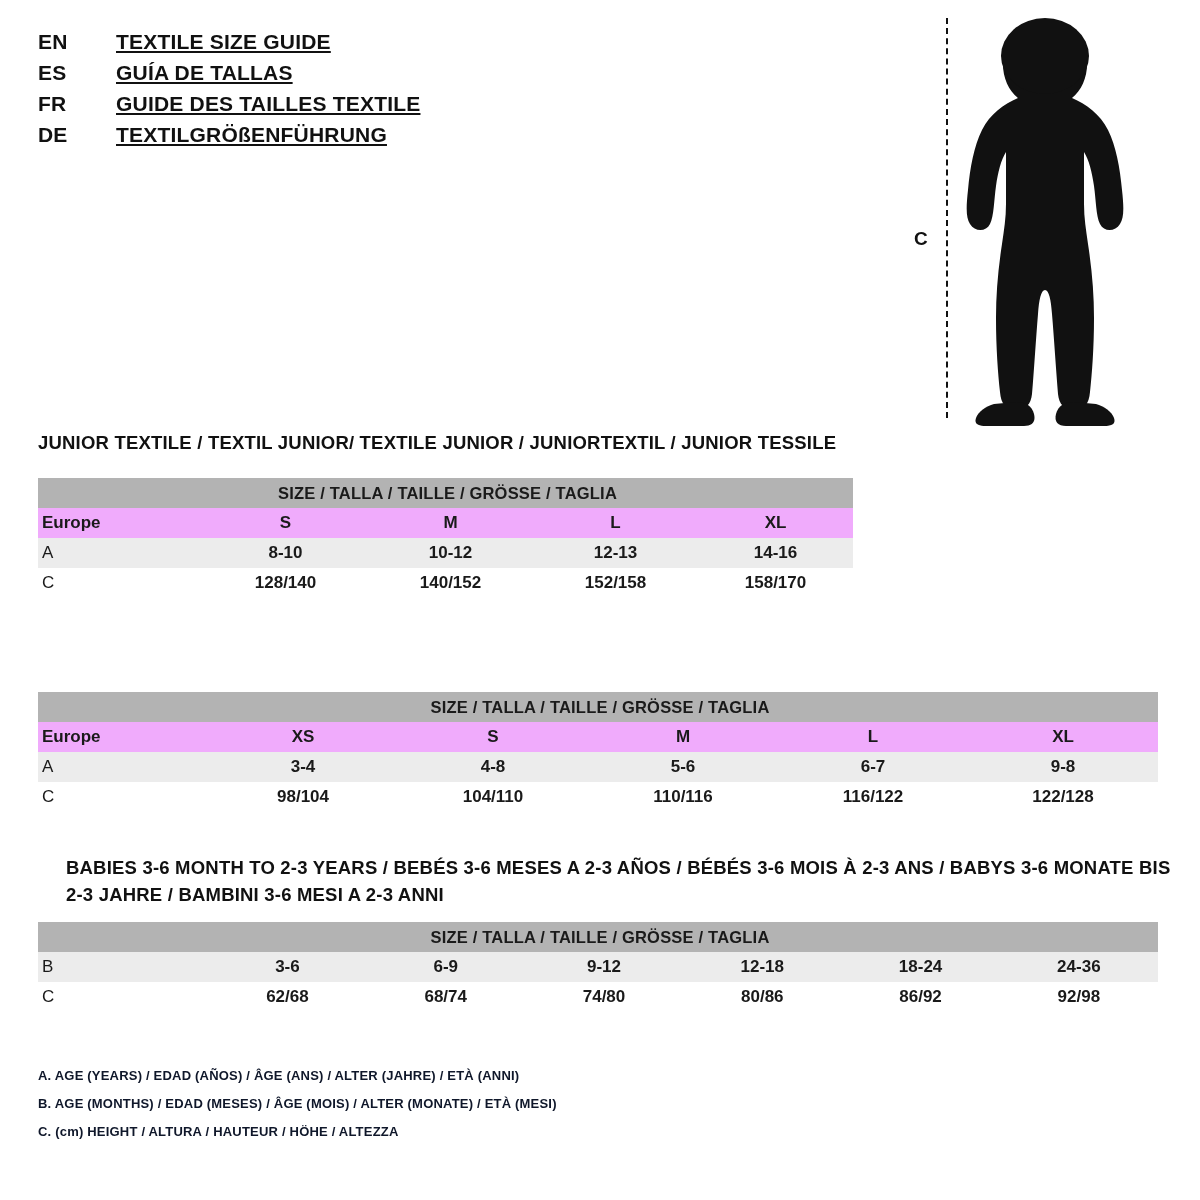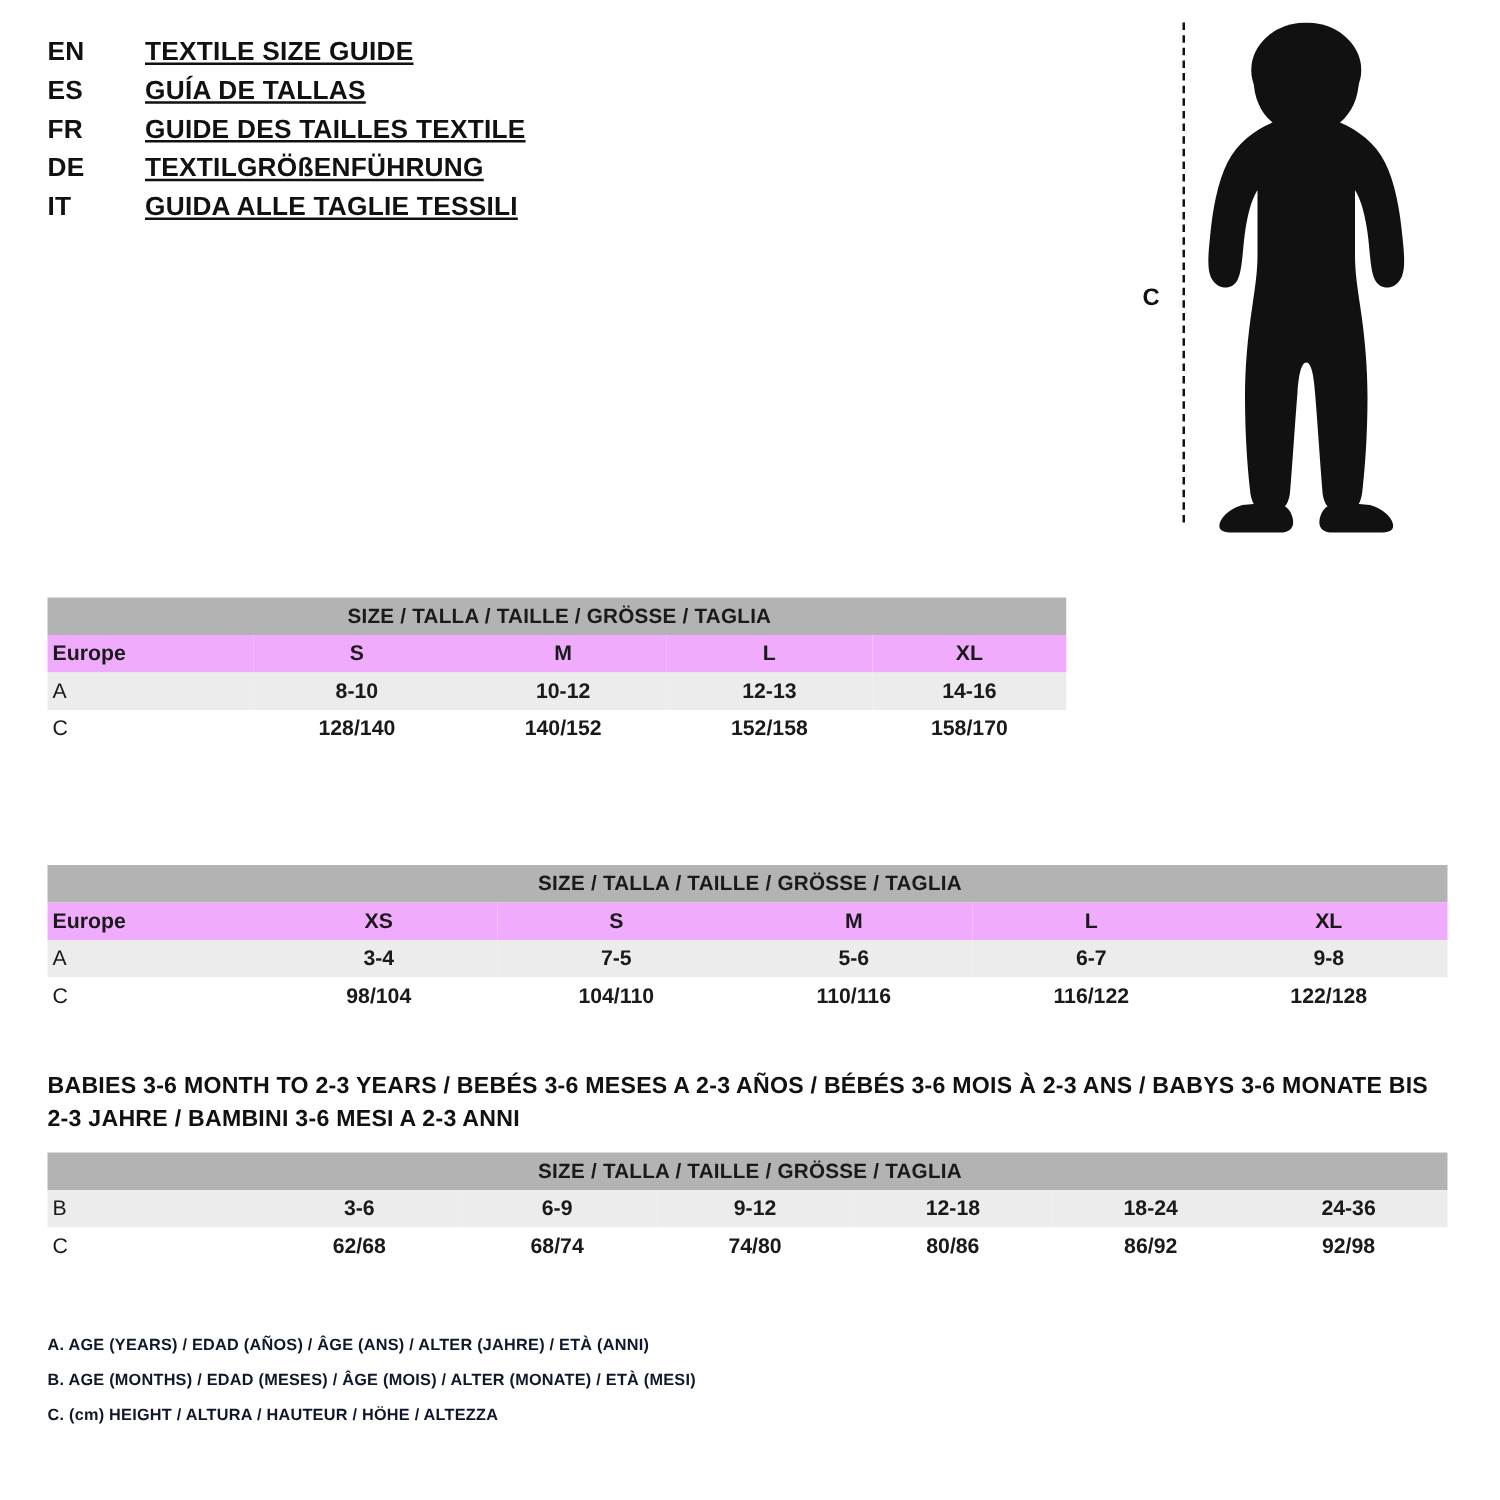--- a/index.html
+++ b/index.html
@@ -143,24 +143,20 @@
       <span class="lang-code">ES</span>
       <span class="lang-text">GUÍA DE TALLAS</span>
     </div>
     <div class="lang-row">
       <span class="lang-code">FR</span>
       <span class="lang-text">GUIDE DES TAILLES TEXTILE</span>
     </div>
     <div class="lang-row">
       <span class="lang-code">DE</span>
       <span class="lang-text">TEXTILGRÖßENFÜHRUNG</span>
-    </div>
-    <div class="lang-row">
-      <span class="lang-code">IT</span>
-      <span class="lang-text">GUIDA ALLE TAGLIE TESSILI</span>
     </div>
   </div>
 
   <div class="figure-area">
     <span class="c-letter">C</span>
     <div class="dash-line"></div>
     <svg class="silhouette" width="200" height="410" viewBox="0 0 200 410">
       <path fill="#111111" d="
         M92,2
         C72,4 58,20 57,42
@@ -209,20 +205,21 @@
         C118,384 112,388 110,396
         C108,404 112,408 120,408
         L158,408
         C166,408 170,406 168,400
         C166,394 158,388 150,386
         Z"></path>
       <ellipse cx="99" cy="38" rx="44" ry="38" fill="#111111"></ellipse>
     </svg>
   </div>
 
+  <div class="section-title" style="top:430px;">JUNIOR TEXTILE / TEXTIL JUNIOR/ TEXTILE JUNIOR / JUNIORTEXTIL / JUNIOR TESSILE</div>
 
   <table class="size-table" style="top:478px; left:38px; width:815px;">
     <tbody>
         <tr class="head-row">
       <td colspan="5">SIZE / TALLA / TAILLE / GRÖSSE / TAGLIA</td>
     </tr>
     <tr class="sizes-row">
       <td class="lbl" style="width:165px;">Europe</td>
       <td class="ctr" style="width:165px;">S</td>
       <td class="ctr" style="width:165px;">M</td>
@@ -256,37 +253,37 @@
       <td class="lbl" style="width:170px;">Europe</td>
       <td class="ctr" style="width:190px;">XS</td>
       <td class="ctr" style="width:190px;">S</td>
       <td class="ctr" style="width:190px;">M</td>
       <td class="ctr" style="width:190px;">L</td>
       <td class="ctr" style="width:190px;">XL</td>
     </tr>
     <tr class="shade">
       <td class="lbl">A</td>
       <td class="ctr">3-4</td>
-      <td class="ctr">7-5</td>
+      <td class="ctr">4-8</td>
       <td class="ctr">5-6</td>
       <td class="ctr">6-7</td>
       <td class="ctr">9-8</td>
     </tr>
     <tr class="plain">
       <td class="lbl">C</td>
       <td class="ctr">98/104</td>
       <td class="ctr">104/110</td>
       <td class="ctr">110/116</td>
       <td class="ctr">116/122</td>
       <td class="ctr">122/128</td>
     </tr>
   </tbody>
     </table>
 
-  <div class="section-title" style="top:855px; width:1120px;">BABIES 3-6 MONTH TO 2-3 YEARS / BEBÉS 3-6 MESES A 2-3 AÑOS / BÉBÉS 3-6 MOIS À 2-3 ANS / BABYS 3-6 MONATE BIS 2-3 JAHRE / BAMBINI 3-6 MESI A 2-3 ANNI</div>
+  <div class="section-title" style="top:855px; width:1120px;margin-left:28px;">BABIES 3-6 MONTH TO 2-3 YEARS / BEBÉS 3-6 MESES A 2-3 AÑOS / BÉBÉS 3-6 MOIS À 2-3 ANS / BABYS 3-6 MONATE BIS 2-3 JAHRE / BAMBINI 3-6 MESI A 2-3 ANNI</div>
 
   <table class="size-table" style="top:922px; left:38px; width:1120px;">
     <tbody>
         <tr class="head-row">
       <td colspan="7">SIZE / TALLA / TAILLE / GRÖSSE / TAGLIA</td>
     </tr>
     <tr class="shade">
       <td class="lbl" style="width:170px;">B</td>
       <td class="ctr" style="width:158px;">3-6</td>
       <td class="ctr" style="width:158px;">6-9</td>

